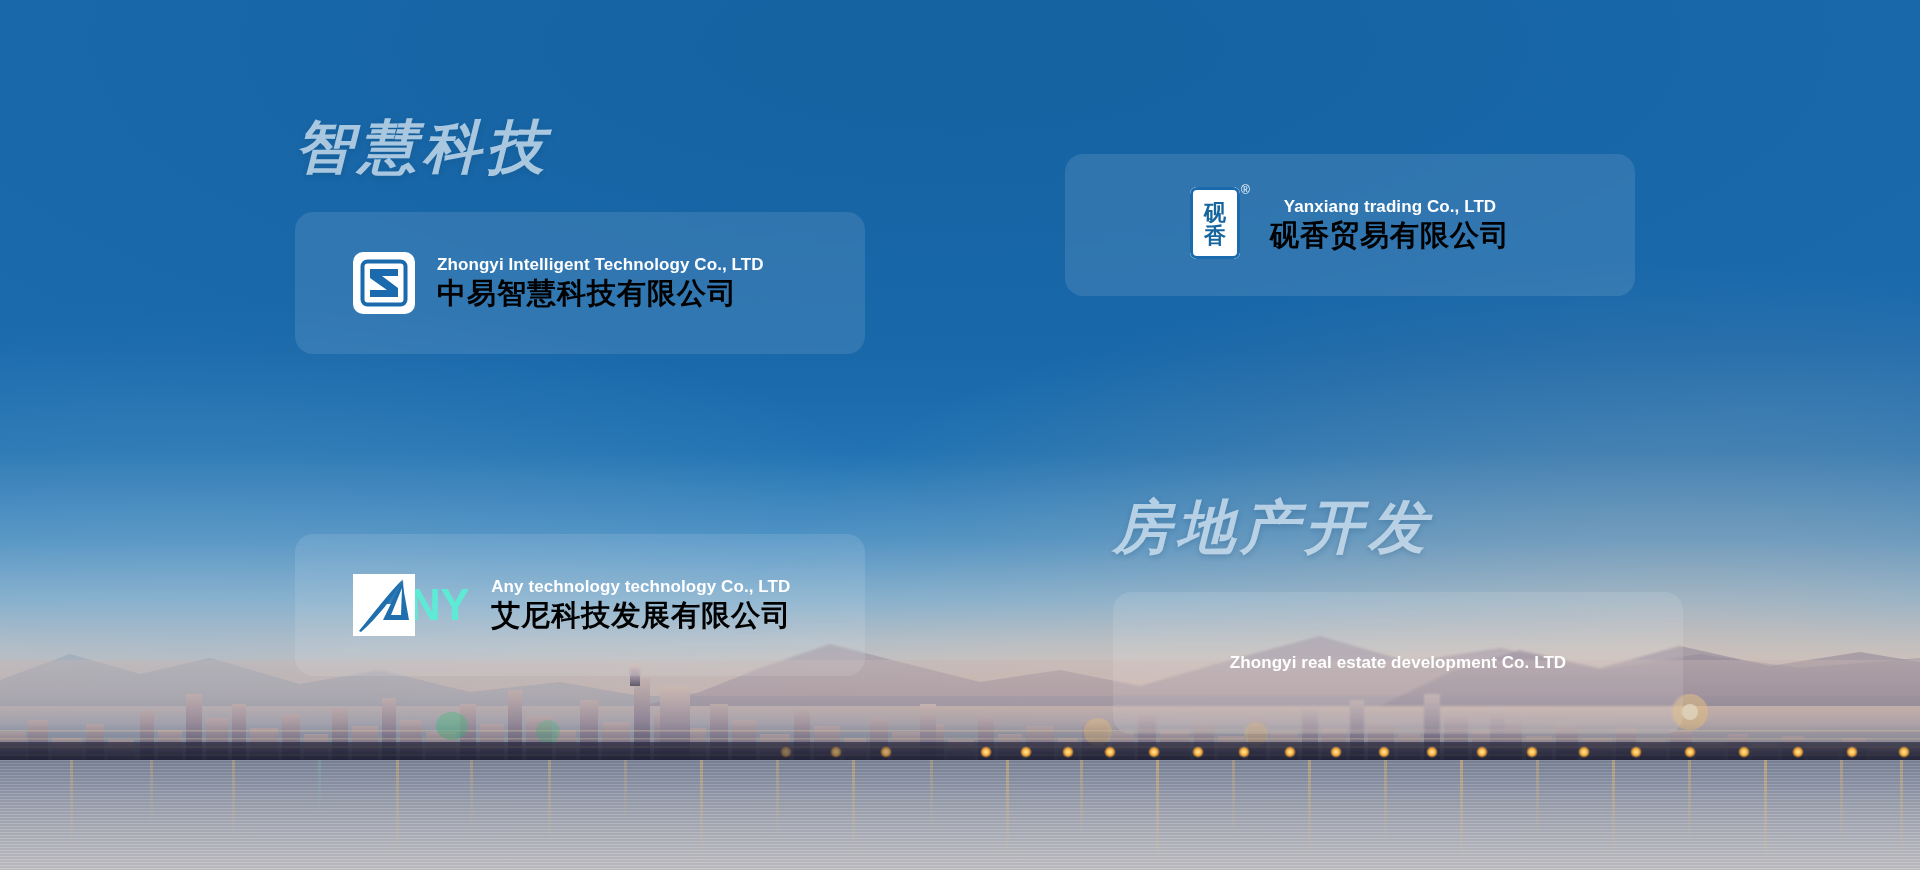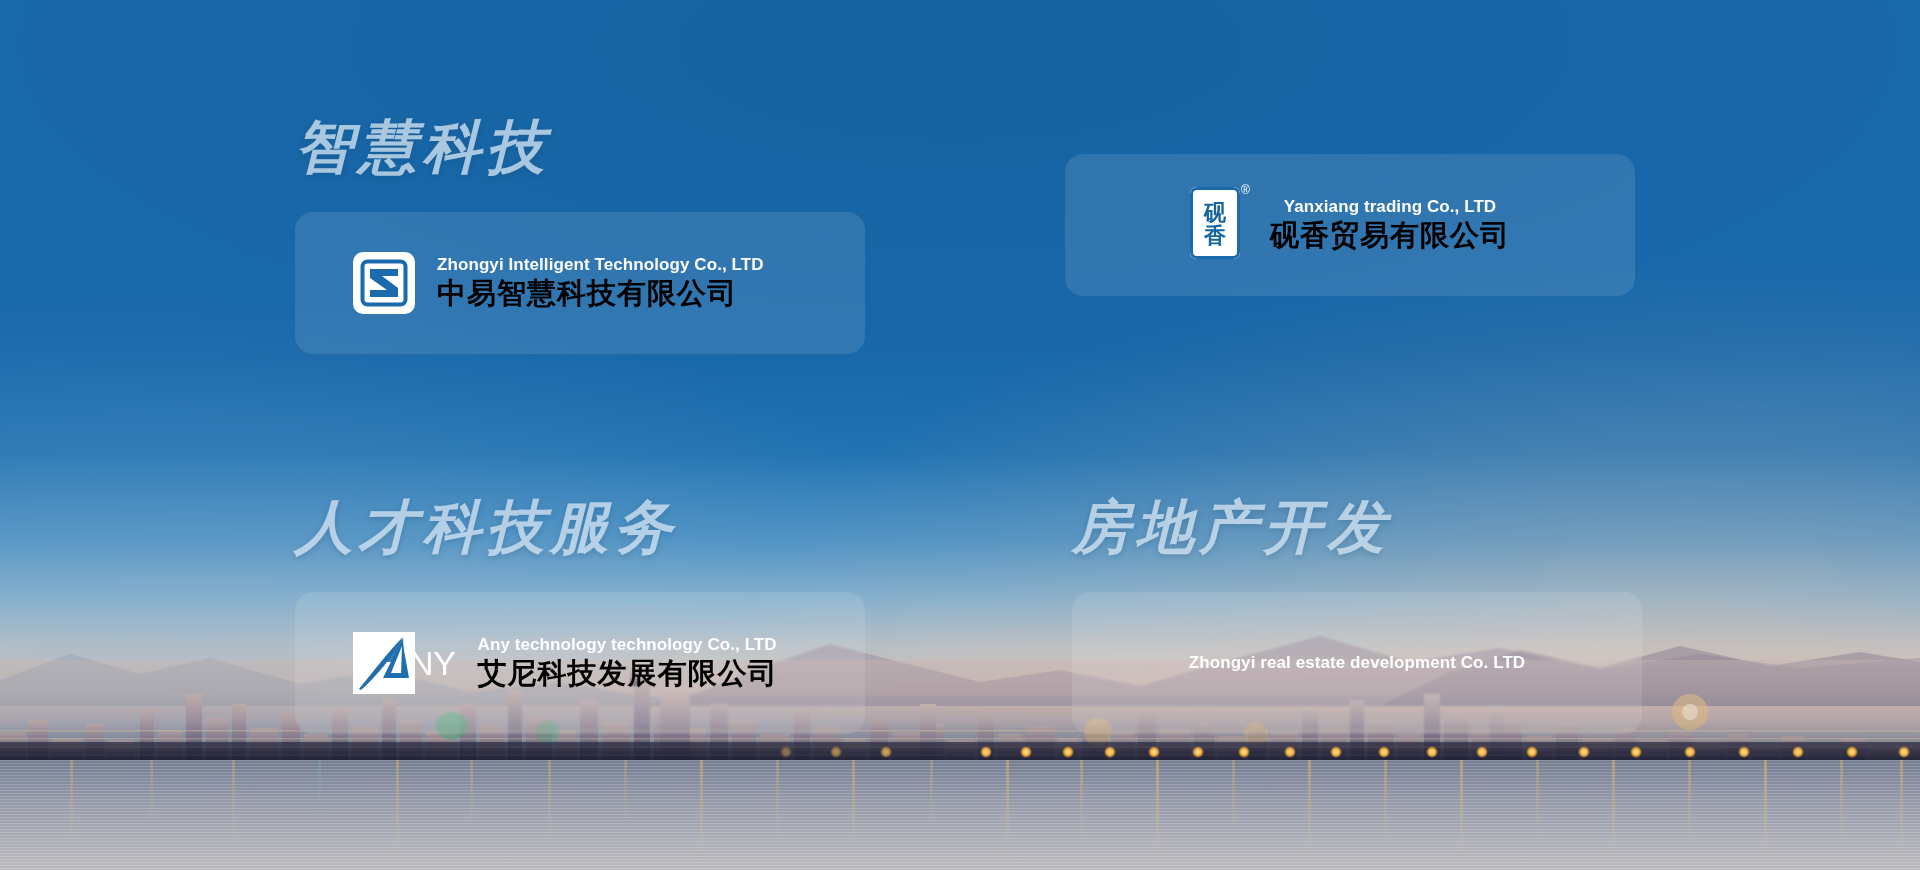--- a/index.html
+++ b/index.html
@@ -186,23 +186,23 @@
   }
 
   
   .logo-any{ display:flex; align-items:center; }
   .any-sq{
     width:62px; height:62px;
     background:#ffffff;
     position:relative; overflow:hidden;
   }
   .any-ny{
-    font-size:34px;
-    font-weight:400;
-    color:#ffffff;
+    font-size:44px;
+    font-weight:700;
+    color:#5eead4;
     letter-spacing:-.01em;
     margin-left:-6px;
     line-height:1;
   }
 </style>
 </head>
 <body>
 
 <div class="stage">
 
@@ -427,21 +427,20 @@
           </div>
           <div class="txtblock">
             <div class="name-en">Yanxiang trading Co., LTD</div>
             <div class="name-cn">砚香贸易有限公司</div>
           </div>
         </div>
       </div>
     </div>
 
     <div class="section" style="left:295px; top:498px;">
-      <div class="sec-heading">人才科技服务</div>
 
       <div class="card">
         <div class="card-inner" style="padding-left:58px;gap:6px;">
           <div class="logo-any">
             <div class="any-sq">
               <svg width="62" height="62" viewBox="0 0 62 62">
                 <rect width="62" height="62" fill="#ffffff"></rect>
                 <path d="M50 6 C36 22, 22 40, 6 57 C22 44, 38 24, 50 6 Z" fill="#1f6fae"></path>
                 <path d="M50 6 L33 30 L40 30 L36 40 L52 40 Z" fill="#1f6fae" opacity=".9"></path>
                 <path d="M50 8 C44 20, 36 32, 27 44 L50 44 Z" fill="#ffffff" opacity="0"></path>
@@ -453,21 +452,21 @@
             <span class="any-ny">NY</span>
           </div>
           <div class="txtblock" style="margin-left:16px;">
             <div class="name-en">Any technology technology Co., LTD</div>
             <div class="name-cn">艾尼科技发展有限公司</div>
           </div>
         </div>
       </div>
     </div>
 
-    <div class="section" style="left:1072px; top:498px;">
+    <div class="section" style="left:1113px; top:498px;">
       <div class="sec-heading">房地产开发</div>
 
       <div class="card center">
         <div class="card-inner">
           <div class="txtblock">
             <div class="name-en">Zhongyi real estate development Co. LTD</div>
           </div>
         </div>
       </div>
     </div>

